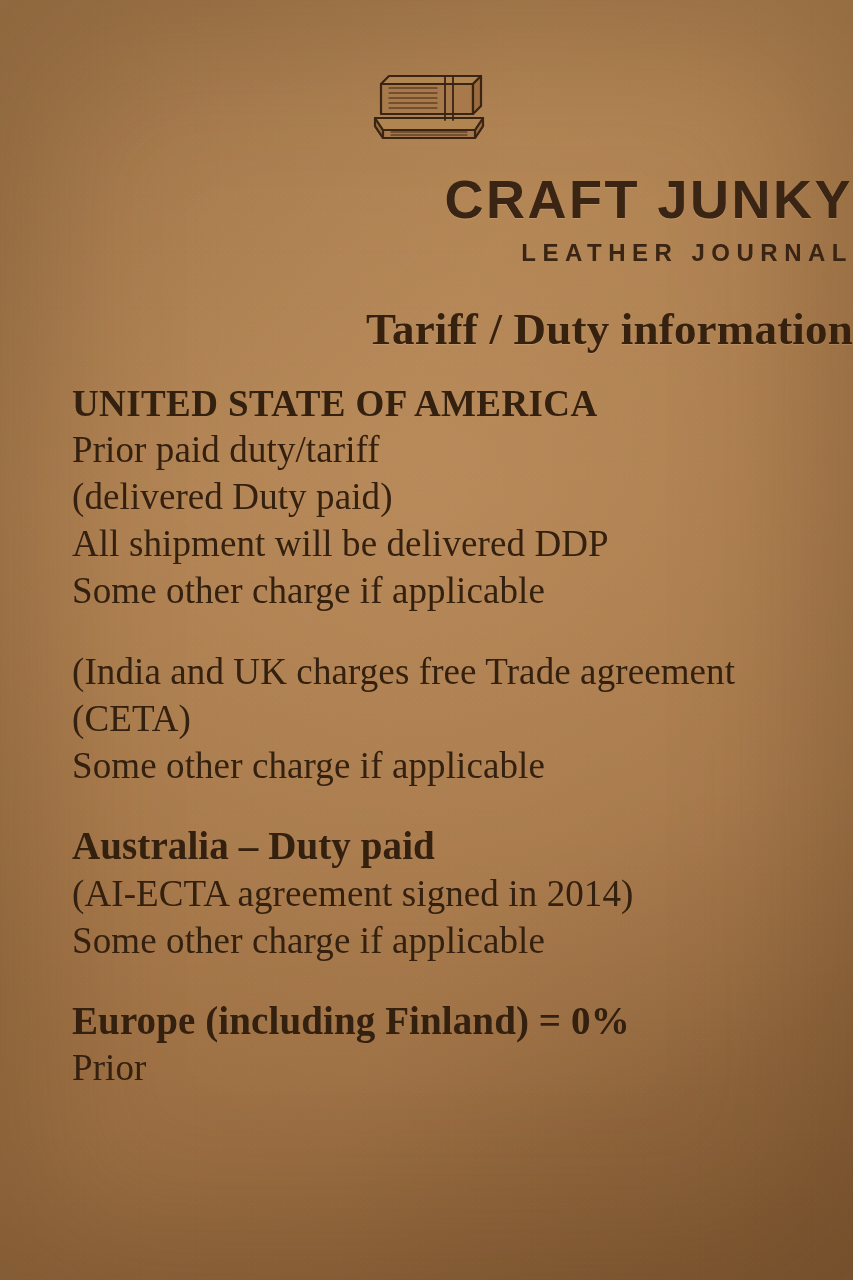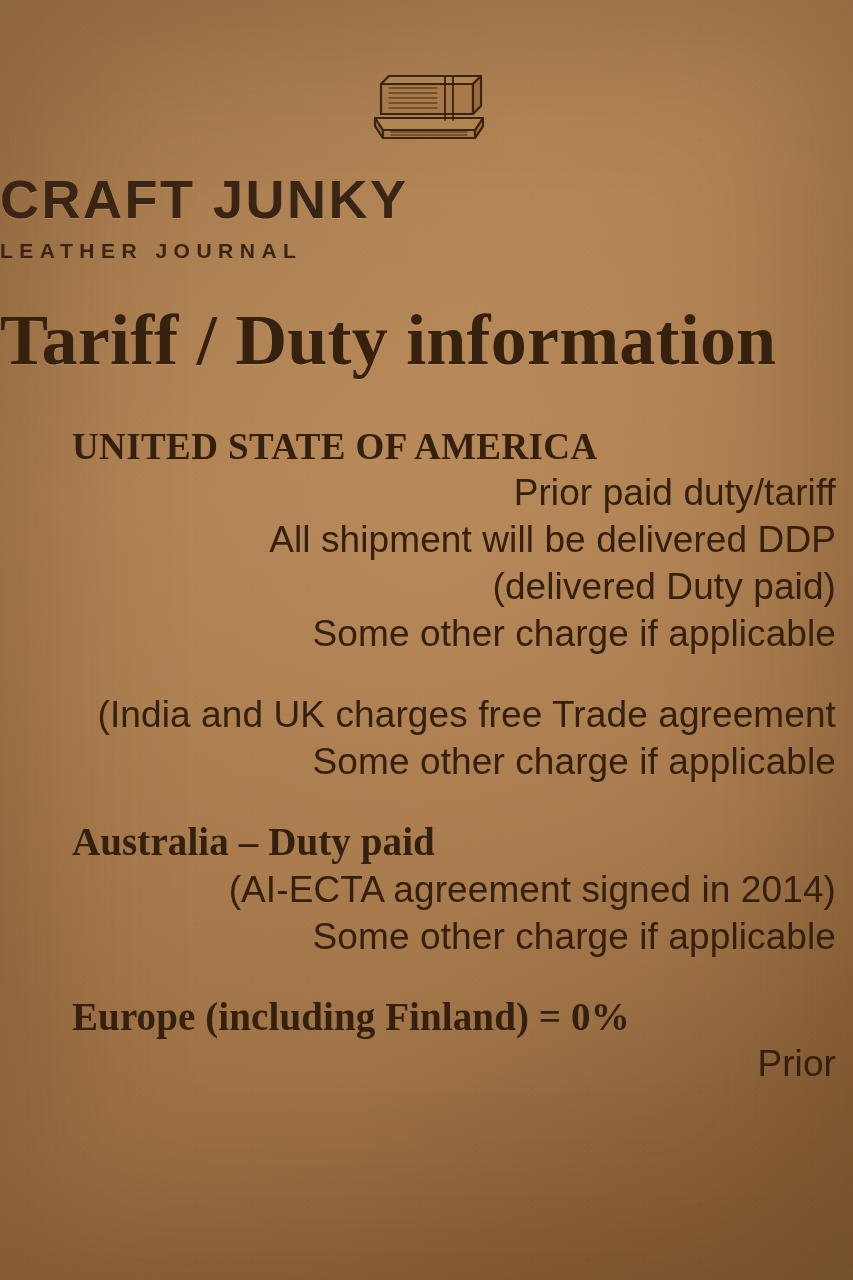--- a/index.html
+++ b/index.html
@@ -45,21 +45,21 @@
     box-shadow: inset 0 0 140px 40px rgba(86,56,26,0.30);
   }
   .content {
     position: relative;
     z-index: 3;
     padding: 0;
   }
 
   
   .logo-block {
-    text-align: left;
+    text-align: right;
     padding-top: 62px;
   }
   .logo-mark {
     display: block;
     margin: 0 auto;
     width: 140px;
     height: 96px;
   }
   .brand-name {
     margin: 14px 0 0 0;
@@ -68,41 +68,41 @@
     font-size: 54px;
     letter-spacing: 2.5px;
     color: #3a2414;
     line-height: 1.02;
     text-shadow: 0 1px 0 rgba(255,226,190,0.18);
   }
   .brand-sub {
     margin: 12px 0 0 0;
     font-family: "Liberation Sans", sans-serif;
     font-weight: bold;
-    font-size: 21px;
+    font-size: 24px;
     letter-spacing: 6.5px;
     color: #3a2414;
   }
 
   
   .doc-title {
     margin: 36px 0 0 0;
-    text-align: left;
+    text-align: right;
     font-family: "Liberation Serif", serif;
     font-weight: bold;
-    font-size: 72px;
+    font-size: 45px;
     color: #36210f;
     letter-spacing: 0.2px;
     text-shadow: 0 1px 0 rgba(255,226,190,0.16);
   }
 
   
   .sections {
-    margin: 44px 0 0 0;
-    padding: 0 17px 0 72px;
+    margin: 28px 0 0 0;
+    padding: 0 28px 0 72px;
   }
   .section {
     margin-bottom: 34px;
   }
   .section:last-child {
     margin-bottom: 0;
   }
   .section-heading {
     font-family: "Liberation Serif", serif;
     font-weight: bold;
@@ -110,27 +110,26 @@
     color: #33200f;
     line-height: 1.14;
     margin: 0 0 2px 0;
     letter-spacing: 0.1px;
   }
   .section-heading.caps {
     font-size: 37px;
     letter-spacing: 0.4px;
   }
   .section-line {
-    font-family: Liberation Sans, sans-serif;
+    font-family: Liberation Serif, serif;
     font-size: 37px;
     color: #33200f;
     line-height: 1.27;
     margin: 0;
     letter-spacing: 0.1px;
-    text-align: right;
   }
 </style>
 </head>
 <body>
 
 <div class="page">
   <div class="grain"></div>
   <div class="vignette"></div>
 
   <div class="content">
@@ -162,27 +161,28 @@
       <div class="brand-sub">LEATHER JOURNAL</div>
     </div>
 
     <h1 class="doc-title">Tariff / Duty information</h1>
 
     <div class="sections">
 
       <div class="section">
         <div class="section-heading caps">UNITED STATE OF AMERICA</div>
         <p class="section-line">Prior paid duty/tariff</p>
+        <p class="section-line">(delivered Duty paid)</p>
         <p class="section-line">All shipment will be delivered DDP</p>
-        <p class="section-line">(delivered Duty paid)</p>
         <p class="section-line">Some other charge if applicable</p>
       </div>
 
       <div class="section">
         <p class="section-line">(India and UK charges free Trade agreement</p>
+        <p class="section-line">(CETA)</p>
         <p class="section-line">Some other charge if applicable</p>
       </div>
 
       <div class="section">
         <div class="section-heading">Australia – Duty paid</div>
         <p class="section-line">(AI-ECTA agreement signed in 2014)</p>
         <p class="section-line">Some other charge if applicable</p>
       </div>
 
       <div class="section">

